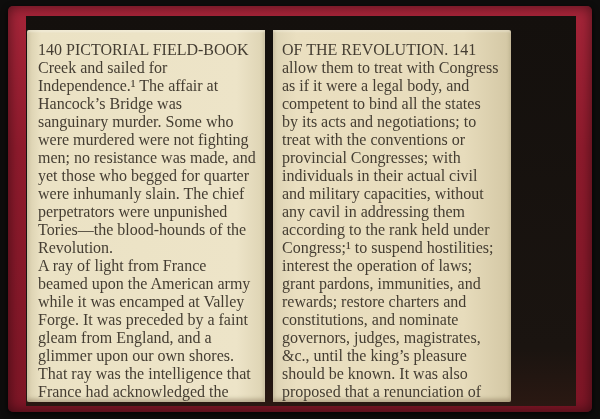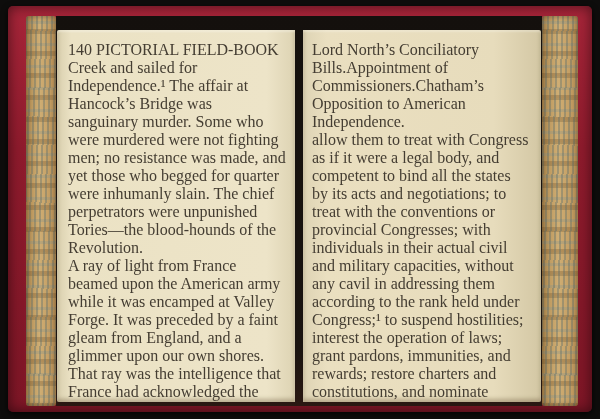--- a/index.html
+++ b/index.html
@@ -2,21 +2,21 @@
 <html><head>
 <meta charset="utf-8">
 <style>
   html,body{margin:0;padding:0;background:#0e0d0c;}
   .scene{position:relative;width:600px;height:419px;background:#0e0d0c;overflow:hidden;
          font-family:"Liberation Serif","DejaVu Serif",serif;}
   
   .cover{position:absolute;left:8px;top:6px;width:584px;height:406px;border-radius:5px;
          background:linear-gradient(180deg,#a72539 0%,#8f1b2d 35%,#7e1626 100%);
          box-shadow:inset 0 0 14px rgba(0,0,0,.55), 0 2px 6px rgba(0,0,0,.8);
-         display:flex;box-sizing:border-box;padding:10px 16px 6px 18px;}
+         display:flex;box-sizing:border-box;padding:10px 16px 6px 18px;flex-direction:column;}
   
   .marble{flex:0 0 auto;border-radius:3px;
     background:
       repeating-linear-gradient(92deg, rgba(88,108,108,.38) 0 2px, rgba(0,0,0,0) 2px 5px),
       repeating-linear-gradient(0deg, rgba(118,84,44,.32) 0 3px, rgba(0,0,0,0) 3px 8px,
           rgba(132,146,138,.30) 8px 11px, rgba(0,0,0,0) 11px 20px, rgba(90,70,40,.25) 20px 22px),
       linear-gradient(90deg,#b08a50,#cfae74 45%,#bd9459);
     box-shadow:inset 0 0 6px rgba(60,40,20,.6);}
   .marble-left{width:30px;}
   .marble-right{width:36px;}
@@ -76,21 +76,25 @@
             <div class="para">Creek and sailed for Independence.¹  The affair at Hancock’s Bridge was sanguinary murder.  Some who were murdered were not fighting men; no resistance was made, and yet those who begged for quarter were inhumanly slain.  The chief perpetrators were unpunished Tories—the blood-hounds of the Revolution.</div>
             <div class="para">A ray of light from France beamed upon the American army while it was encamped at Valley Forge.  It was preceded by a faint gleam from England, and a glimmer upon our own shores.  That ray was the intelligence that France had acknowledged the independence of the colonies, and entered into a treaty of amity with them;² that gleam was the arrival of Lord North’s conciliatory bills; that glimmer was the advent and first promises of commissioners bearing the olive branch of reconciliation.  The first event has been already noticed;³ the two latter have also been referred to, and have an intimate relation to each other.</div>
           </div>
         <div class="footrule"></div>
 
       </div>
 
       <div class="gutter"></div>
 
       <div class="page page-right">
-        <div class="running-heads"><span class="rh">Lord North’s Conciliatory Bills.</span><span class="rh">Appointment of Commissioners.</span><span class="rh">Chatham’s Opposition to American Independence.</span></div>
+        <div class="page-header">
+          <span></span>
+          <span class="book-title">OF THE REVOLUTION.</span>
+          <span class="pagenum num-right">141</span>
+        </div>
         <div class="rule"></div>
         <div class="body">
             <div class="para">allow them to treat with Congress as if it were a legal body, and competent to bind all the states by its acts and negotiations; to treat with the conventions or provincial Congresses; with individuals in their actual civil and military capacities, without any cavil in addressing them according to the rank held under Congress;¹ to suspend hostilities; interest the operation of laws; grant pardons, immunities, and rewards; restore charters and constitutions, and nominate governors, judges, magistrates, &amp;c., until the king’s pleasure should be known.  It was also proposed that a renunciation of the independence of the colonies should not be insisted upon, nor debated, until a definitive treaty had received final ratification by the king and Parliament.  The commissioners were to be instructed to negotiate for a reasonable and moderate contribution toward the common defense of the empire, when reunited; but this was not to be insisted upon as a sine qua non.  Such is an outline of North’s conciliatory plan, which, if it had been presented two years before, would probably have been accepted by the Americans.</div>
           </div>
         <div class="footrule"></div>
 
       </div>
 
     </div>
 

